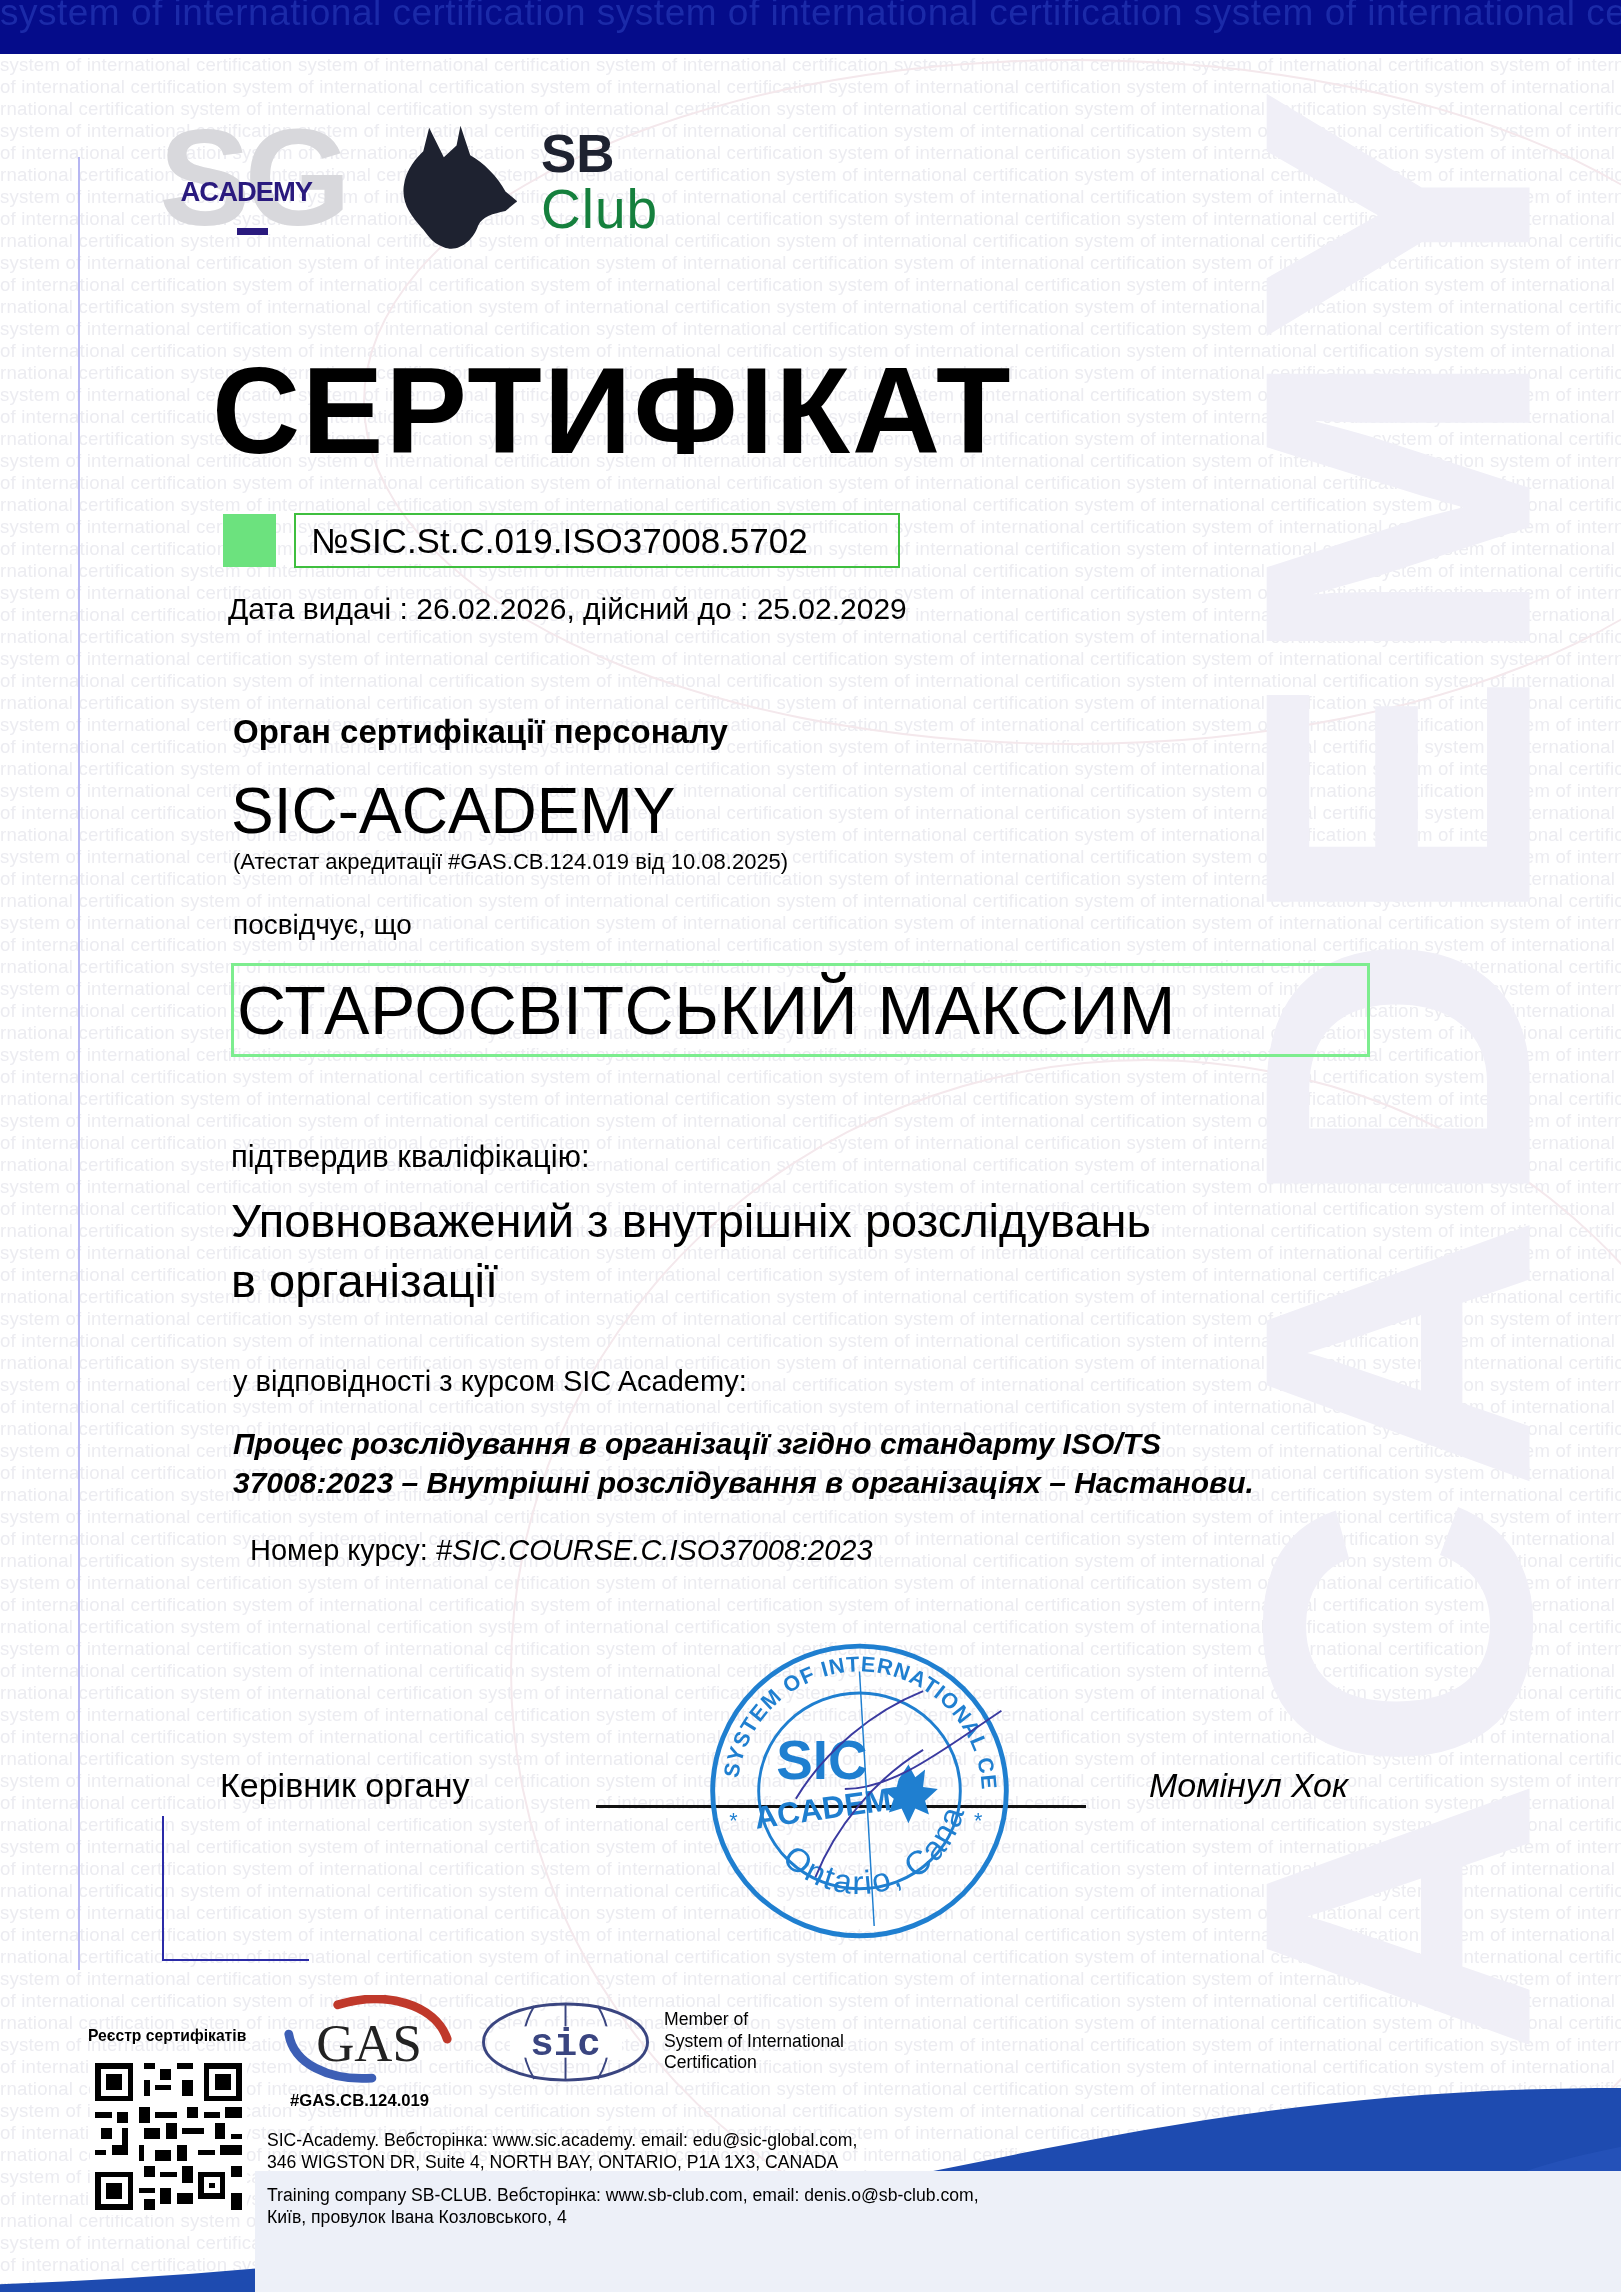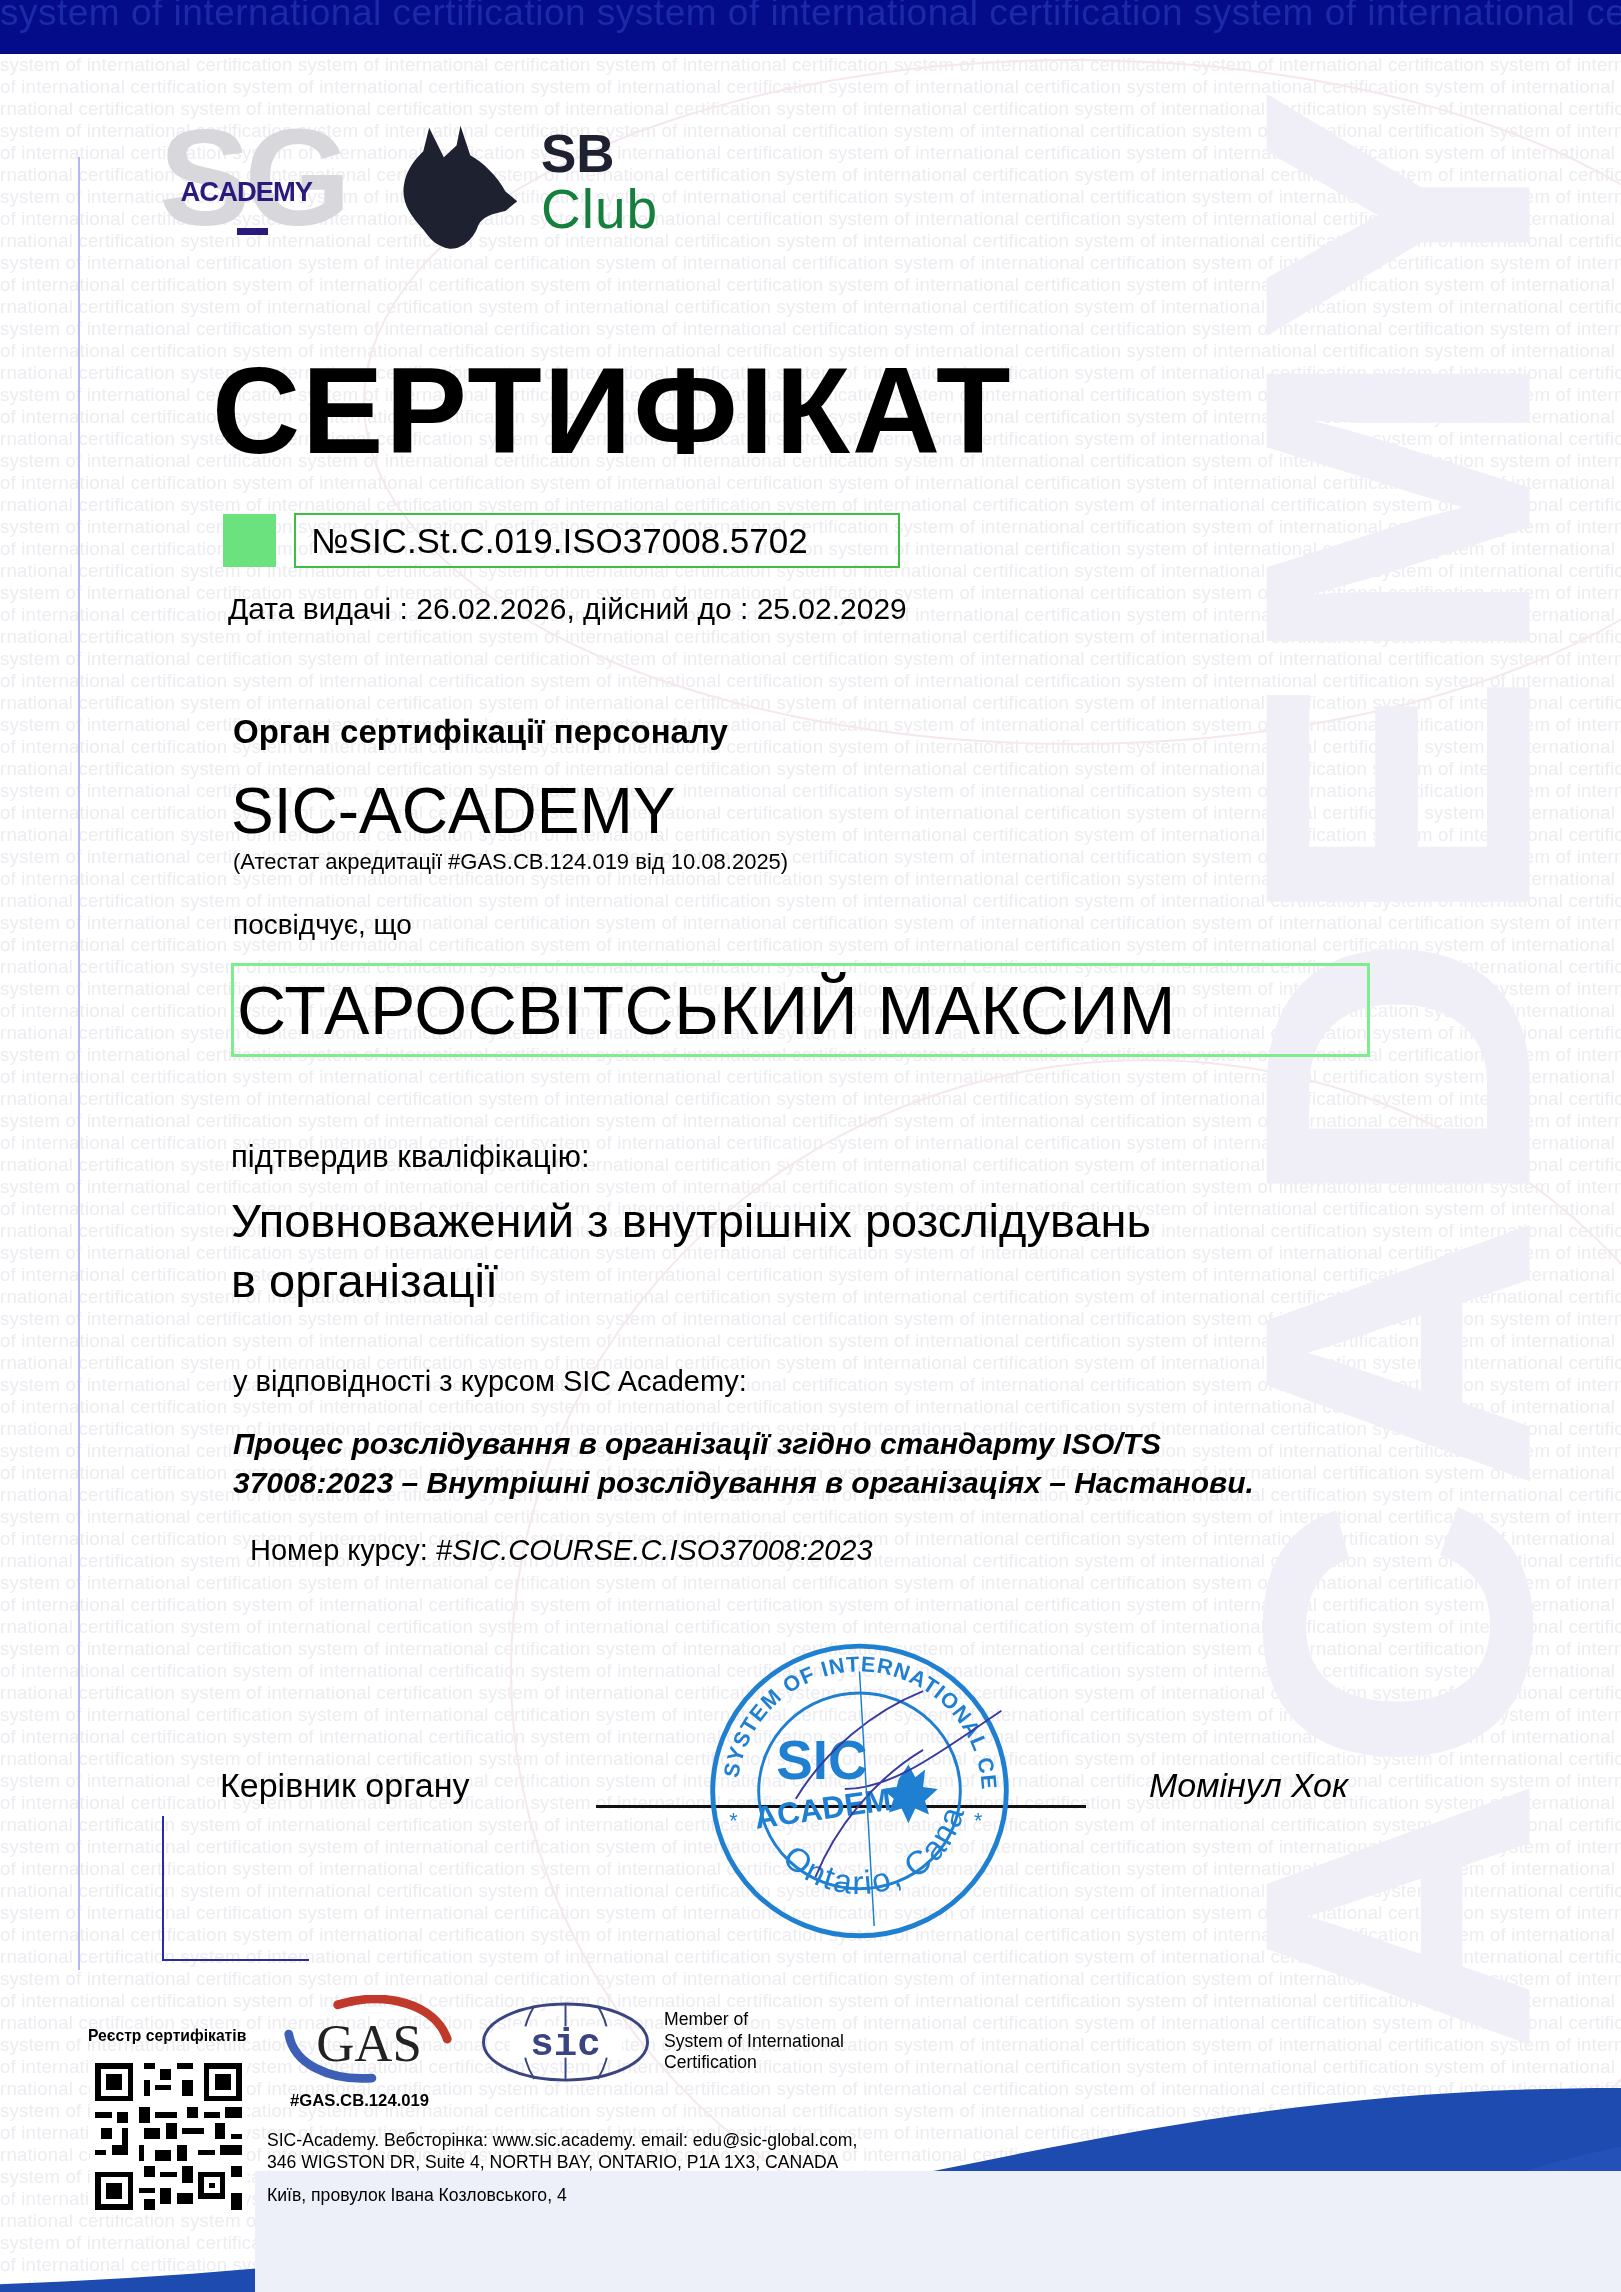--- a/index.html
+++ b/index.html
@@ -421,15 +421,16 @@
   <div>Member of</div>
   <div>System of International</div>
   <div>Certification</div>
 </div>
 
 <div class="footer-line1">
   <div>SIC-Academy. Вебсторінка: www.sic.academy. email: edu@sic-global.com,</div>
   <div>346 WIGSTON DR, Suite 4, NORTH BAY, ONTARIO, P1A 1X3, CANADA</div>
 </div>
 <div class="footer-line2">
+  <div>Training company SB-CLUB. Вебсторінка: www.sb-club.com, email: denis.o@sb-club.com,</div>
   <div>Київ, провулок Івана Козловського, 4</div>
 </div>
 
 
 </body></html>

